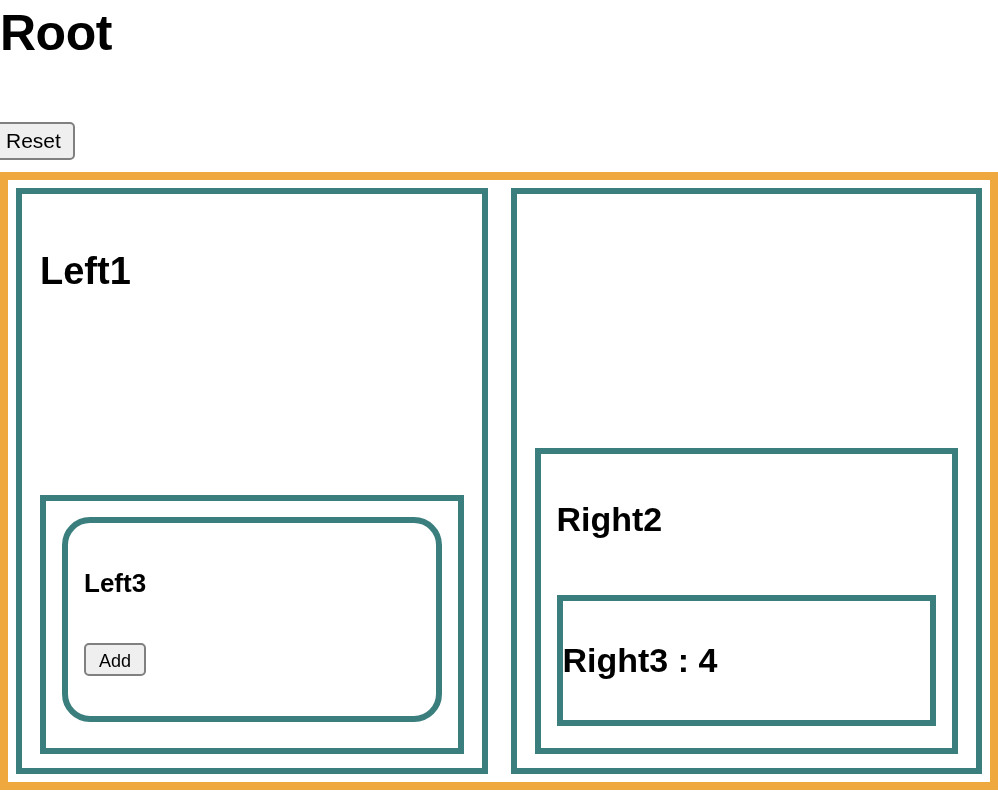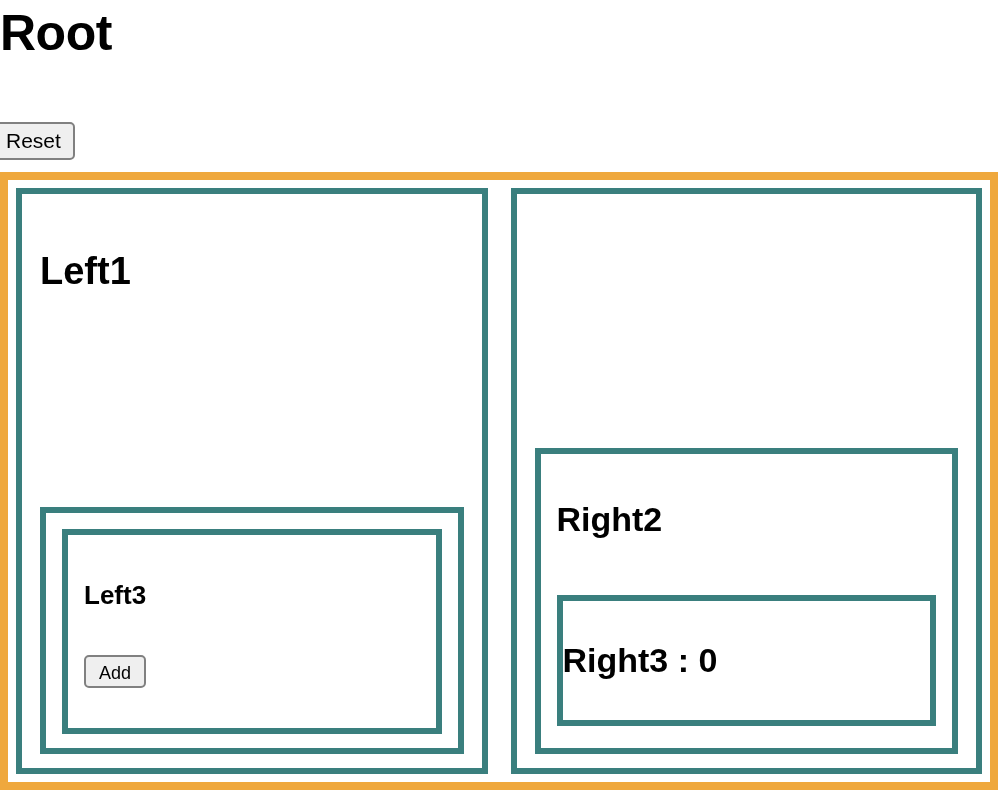--- a/index.html
+++ b/index.html
@@ -120,20 +120,22 @@
     margin: 32px 0 16px 0;
   }
   .depth3-right > .box-label {
     font-size: 34px;
     line-height: 1.15;
     font-weight: bold;
     margin: 40px 0 40px 0;
   }
 
   .left-col .depth3 {
+    margin-bottom: 12px;
+    border-radius: 28px;
   }
 
   .right-col .depth2 {
     padding-bottom: 16px;
   }
   .right-col .depth3-right {
     margin-bottom: 6px;
   }
 
   .box-label {
@@ -178,19 +180,19 @@
         </div>
       </div>
     </div>
 
     <div class="tbox col depth1 right-col">
 
       <div class="tbox depth2">
         <span class="box-label">Right2</span>
 
         <div class="tbox depth3-right">
-          <span class="box-label">Right3 : 0</span>
+          <span class="box-label">Right3 : 4</span>
         </div>
       </div>
     </div>
 
   </div>
 </div>
 
 </body></html>

